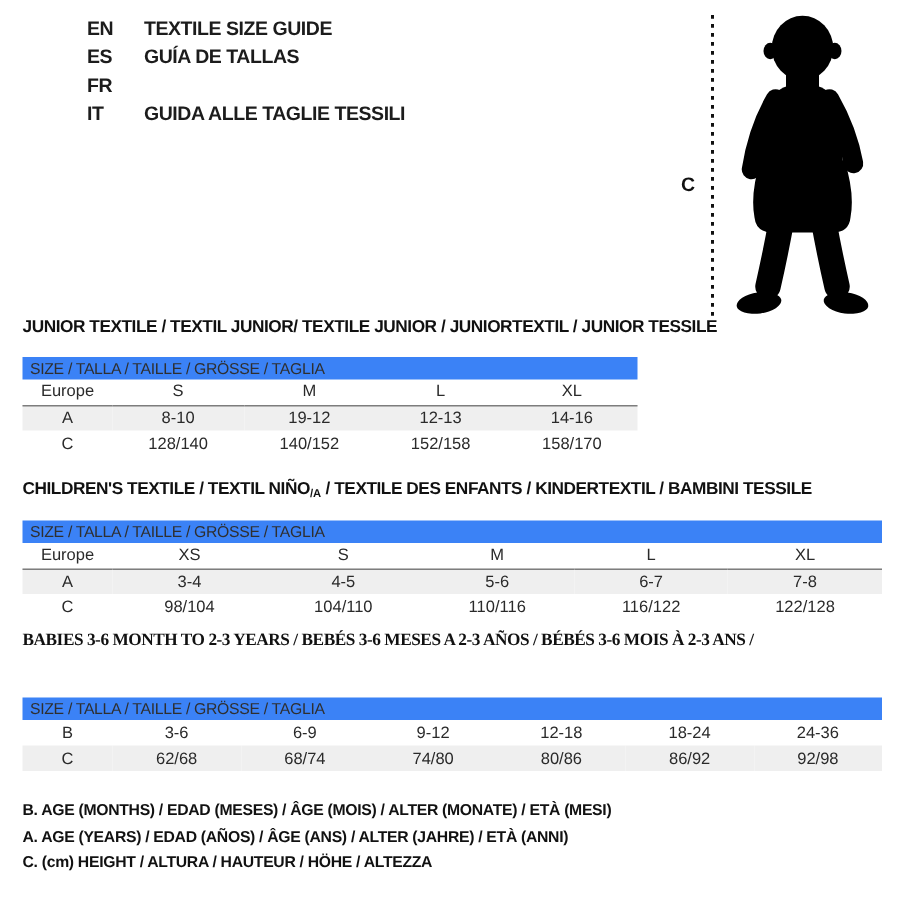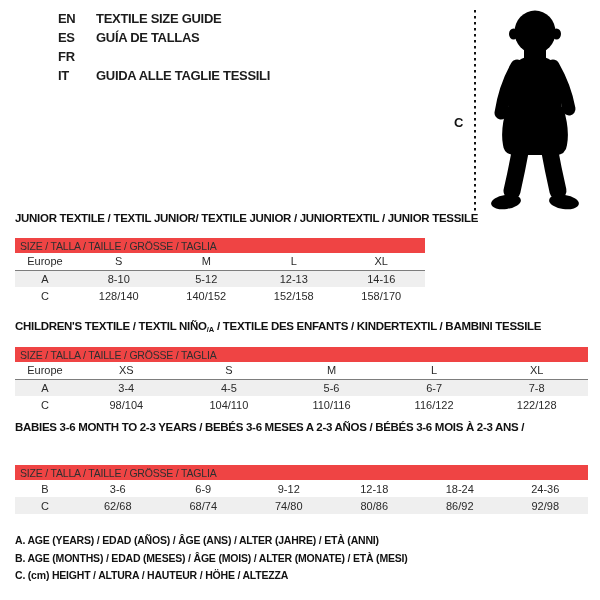--- a/index.html
+++ b/index.html
@@ -20,35 +20,35 @@
   .figure { position:absolute; left:452px; top:5px; width:146px; height:212px; }
 
   
   .section-title {
     position:absolute; left:15px;
     font-weight:bold; font-size:11.5px; letter-spacing:-0.3px; color:#111;
     white-space:nowrap;
   }
   #t1-title { top:212px; }
   #t2-title { top:320px; }
-  #t3-title { top:419px; white-space:normal; width:560px; line-height:16.5px; }
+  #t3-title { top:419px; white-space:normal; width:560px; line-height:16.5px;font-family:Liberation Serif, serif; }
   .subscript { font-size:7.5px; vertical-align:-2px; letter-spacing:0; }
 
   
   table.size-table {
     position:absolute; left:15px;
     border-collapse:collapse; table-layout:fixed;
     font-size:11px; color:#2a2a2a;
   }
   #t1 { top:238px; width:410px; }
   #t2 { top:347px; width:573px; }
   #t3 { top:465px; width:573px; }
 
   tr.size-bar td {
-    background:#ef4444; color:#2f2f2f;
+    background:#3b82f6; color:#2f2f2f;
     font-size:10.5px; letter-spacing:-0.2px;
     height:15px; padding:1px 5px; text-align:left;
   }
   tr.r td { height:17px; padding:0 5px; text-align:center; }
   tr.r td:first-child { text-align:center; }
   tr.europe-row td { border-bottom:1px solid #7d7d7d; }
   tr.alt td { background:#efefef; }
 
   
   .legend { position:absolute; left:15px; top:532px; }
@@ -115,21 +115,21 @@
   <tr class="r europe-row">
     <td>Europe</td>
     <td>S</td>
     <td>M</td>
     <td>L</td>
     <td>XL</td>
   </tr>
   <tr class="r alt">
     <td>A</td>
     <td>8-10</td>
-    <td>5-12</td>
+    <td>19-12</td>
     <td>12-13</td>
     <td>14-16</td>
   </tr>
   <tr class="r">
     <td>C</td>
     <td>128/140</td>
     <td>140/152</td>
     <td>152/158</td>
     <td>158/170</td>
   </tr>
@@ -209,16 +209,16 @@
     <td>68/74</td>
     <td>74/80</td>
     <td>80/86</td>
     <td>86/92</td>
     <td>92/98</td>
   </tr>
 </tbody>
   </table>
 
 <div class="legend">
+  <div class="legend-line">B. AGE (MONTHS) / EDAD (MESES) / ÂGE (MOIS) / ALTER (MONATE) / ETÀ (MESI)</div>
   <div class="legend-line">A. AGE (YEARS) / EDAD (AÑOS) / ÂGE (ANS) / ALTER (JAHRE) / ETÀ (ANNI)</div>
-  <div class="legend-line">B. AGE (MONTHS) / EDAD (MESES) / ÂGE (MOIS) / ALTER (MONATE) / ETÀ (MESI)</div>
   <div class="legend-line">C. (cm) HEIGHT / ALTURA / HAUTEUR / HÖHE / ALTEZZA</div>
 </div>
 
 </body></html>

